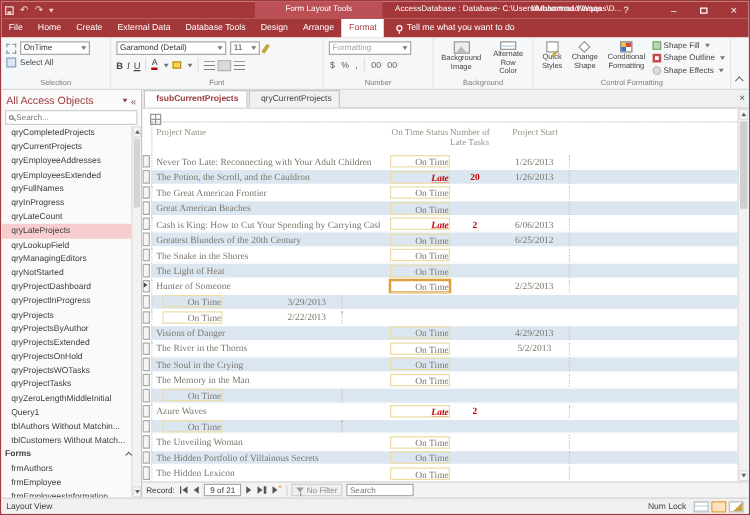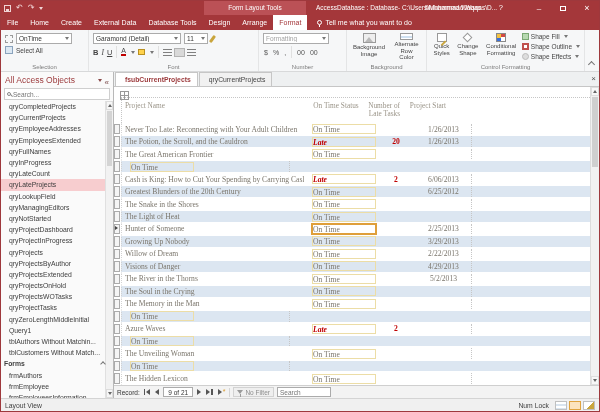--- a/index.html
+++ b/index.html
@@ -114,28 +114,28 @@
   .hbody { flex:1; display:flex; align-items:flex-start; border-top:1px dotted #c6c6c6; border-left:1px dotted #c6c6c6; padding-top:4px; }
   .hlabel { font-size:7.3px; color:#9a9488; line-height:1.05; }
   .frows { position:absolute; left:0; right:9px; top:36px; bottom:0; display:flex; flex-direction:column; }
   .frow { flex:1; display:flex; min-height:0; }
   .rsel { width:6px; flex:none; border:1px solid #ababab; background:#f5f5f5; margin:1px 1px 1px 0; position:relative; }
   .cur-arrow { display:none; }
   .frow[data-current="true"] .cur-arrow { display:block; position:absolute; left:0px; top:50%; margin-top:-2.5px; width:0; height:0; border-top:2.5px solid transparent; border-bottom:2.5px solid transparent; border-left:3.5px solid #444; }
   .rbody { flex:1; display:flex; align-items:center; border-left:1px dotted #d2d2d2; border-top:1px solid #fff; border-bottom:1px solid #fff; min-width:0; font-size:7.6px; color:#7b766c; }
   .frow:nth-of-type(even) .rbody { background:#dce6f1; }
   .c-name { width:182px; flex:none; padding-left:3px; white-space:nowrap; overflow:hidden; }
-  .c-status { width:64px; flex:none; margin-left:8px; text-align:left; border:1px solid #ecdda6; background:transparent; height:10px; line-height:9px; overflow:hidden; }
+  .c-status { width:48px; flex:none; margin-left:8px; text-align:right; border:1px solid #ecdda6; background:transparent; height:10px; line-height:9px; overflow:hidden; }
   .c-status[data-status="Late"] { color:#c00000; font-weight:bold; font-style:italic; text-decoration:underline; }
   .frow[data-current="true"] .c-status { border:1px solid #df9f3a; box-shadow:0 0 0 1px #df9f3a; }
   .c-late { width:40px; flex:none; text-align:center; color:#c00000; font-weight:bold; }
   .c-start { width:56px; flex:none; text-align:center; border-right:1px dotted #c6c6c6; height:100%; display:flex; align-items:center; justify-content:center; }
   .c-fill { flex:1; }
   .h-status { width:48px; flex:none; margin-left:8px; text-align:center; border:none; }
-  .h-late { width:40px; flex:none; text-align:right; white-space:normal; }
+  .h-late { width:40px; flex:none; text-align:left; white-space:normal; }
   .h-start { width:56px; flex:none; text-align:center; border:none; height:auto; display:block; }
   .form-scroll { position:absolute; right:0; top:0; bottom:0; width:9px; background:#f1f1f1; border-left:1px solid #dcdcdc; }
   .fsc-btn { position:absolute; left:0; right:0; height:9px; background:#f7f7f7; border:1px solid #dedede; display:flex; align-items:center; justify-content:center; }
   .fsc-thumb { position:absolute; left:1px; right:1px; top:10px; height:70px; background:#cfcfcf; }
 
   
   .recnav { height:13px; flex:none; background:#f3f3f3; border-top:1px solid #cfcfcf; display:flex; align-items:center; gap:3px; padding:0 3px; font-size:6.5px; color:#333; }
   .rn-btn { display:flex; align-items:center; gap:1px; padding:0 1px; }
   .tri-l { width:0; height:0; border-top:3px solid transparent; border-bottom:3px solid transparent; border-right:4px solid #555; }
   .tri-r { width:0; height:0; border-top:3px solid transparent; border-bottom:3px solid transparent; border-left:4px solid #555; }
@@ -589,20 +589,21 @@
                 <span class="c-status" data-status="On Time">On Time</span>
                 <span class="c-late"></span>
                 <span class="c-start"></span>
                 <span class="c-fill"></span>
               </div>
             </div>
 
             <div class="frow">
               <span class="rsel"></span>
               <div class="rbody">
+                <span class="c-name">Great American Beaches</span>
                 <span class="c-status" data-status="On Time">On Time</span>
                 <span class="c-late"></span>
                 <span class="c-start"></span>
                 <span class="c-fill"></span>
               </div>
             </div>
 
             <div class="frow">
               <span class="rsel"></span>
               <div class="rbody">
@@ -656,32 +657,30 @@
                 <span class="c-status" data-status="On Time">On Time</span>
                 <span class="c-late"></span>
                 <span class="c-start">2/25/2013</span>
                 <span class="c-fill"></span>
               </div>
             </div>
 
             <div class="frow">
               <span class="rsel"></span>
               <div class="rbody">
-                <span class="c-name">Growing Up Nobody</span>
                 <span class="c-status" data-status="On Time">On Time</span>
                 <span class="c-late"></span>
                 <span class="c-start">3/29/2013</span>
                 <span class="c-fill"></span>
               </div>
             </div>
 
             <div class="frow">
               <span class="rsel"></span>
               <div class="rbody">
-                <span class="c-name">Willow of Dream</span>
                 <span class="c-status" data-status="On Time">On Time</span>
                 <span class="c-late"></span>
                 <span class="c-start">2/22/2013</span>
                 <span class="c-fill"></span>
               </div>
             </div>
 
             <div class="frow">
               <span class="rsel"></span>
               <div class="rbody">
@@ -764,20 +763,21 @@
                 <span class="c-status" data-status="On Time">On Time</span>
                 <span class="c-late"></span>
                 <span class="c-start"></span>
                 <span class="c-fill"></span>
               </div>
             </div>
 
             <div class="frow">
               <span class="rsel"></span>
               <div class="rbody">
+                <span class="c-name">The Hidden Portfolio of Villainous Secrets</span>
                 <span class="c-status" data-status="On Time">On Time</span>
                 <span class="c-late"></span>
                 <span class="c-start"></span>
                 <span class="c-fill"></span>
               </div>
             </div>
 
             <div class="frow">
               <span class="rsel"></span>
               <div class="rbody">

